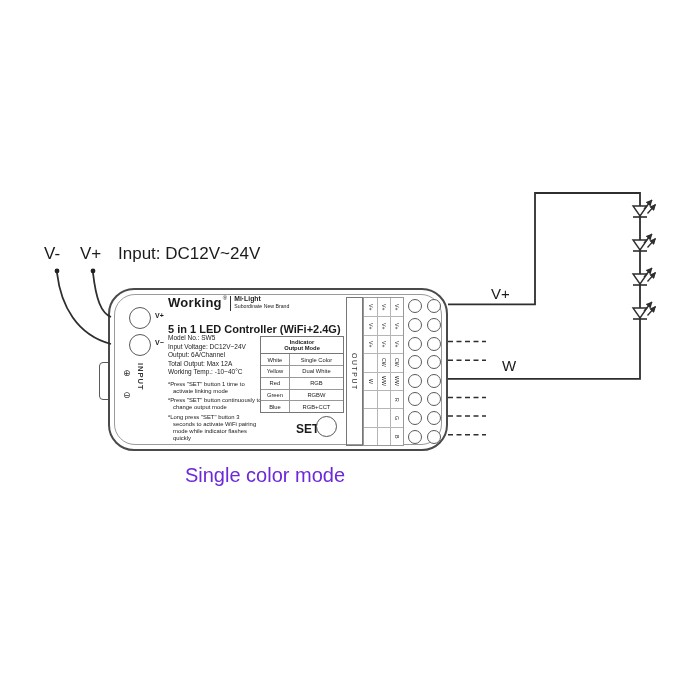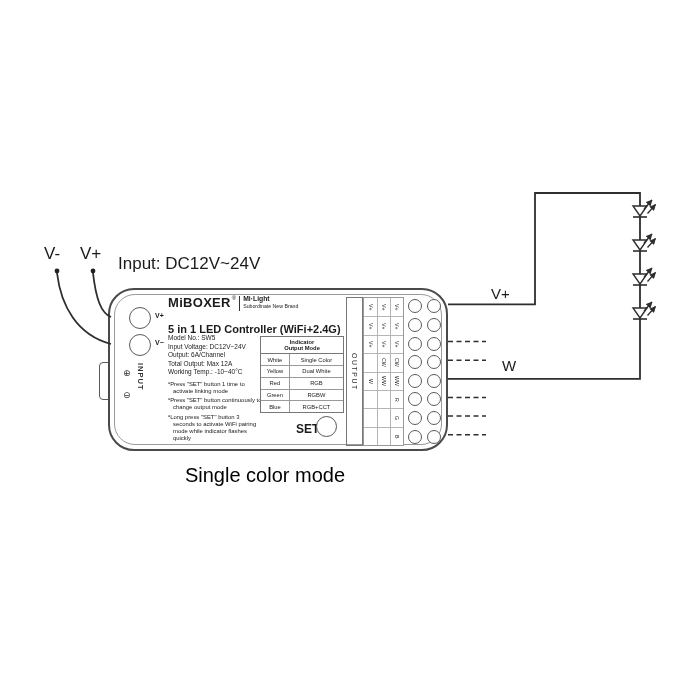--- a/index.html
+++ b/index.html
@@ -1,21 +1,21 @@
 <!DOCTYPE html>
 <html><head>
 <meta charset="utf-8">
 <style>
   html,body{margin:0;padding:0;background:#fff;}
   .canvas{position:relative;width:700px;height:700px;background:#fff;overflow:hidden;
           font-family:"Liberation Sans",sans-serif;color:#1b1b1b;}
   .toplbl{position:absolute;font-size:17px;font-weight:500;color:#1b1b1b;white-space:nowrap;}
   .wire-label{position:absolute;font-size:15px;font-weight:500;color:#1b1b1b;}
   .caption{position:absolute;left:95px;top:464px;width:340px;text-align:center;
-           font-size:20px;color:#000000;}
+           font-size:20px;color:#6d28d9;}
   
   .left-tab{position:absolute;left:99px;top:362px;width:13px;height:38px;background:#fff;
             border:1.5px solid #5a5a5a;border-radius:4px;box-sizing:border-box;}
   .device{position:absolute;left:108px;top:288px;width:340px;height:163px;background:#fff;
           border:2px solid #4a4a4a;border-radius:26px;box-sizing:border-box;}
   .device-inner{position:absolute;left:4px;top:4px;right:4px;bottom:4px;
                 border:1px solid #9a9a9a;border-radius:21px;pointer-events:none;}
   .tcircle{position:absolute;width:22px;height:22px;border:1.5px solid #5a5a5a;
            border-radius:50%;box-sizing:border-box;background:#fff;}
   .tlabel{position:absolute;font-size:7px;font-weight:bold;}
@@ -63,38 +63,38 @@
                box-sizing:border-box;background:#fff;}
   svg.layer{position:absolute;left:0;top:0;pointer-events:none;}
 </style>
 </head>
 <body>
 
 <div class="canvas">
 
   <span class="toplbl" style="left:44px;top:244px;">V-</span>
   <span class="toplbl" style="left:80px;top:244px;">V+</span>
-  <span class="toplbl" style="left:118px;top:244px;margin-top:10px;">Input: DC12V~24V</span>
+  <span class="toplbl" style="left:118px;top:244px;">Input: DC12V~24V</span>
 
   <div class="left-tab"></div>
 
   <div class="device">
     <div class="device-inner"></div>
 
     <div class="tcircle" style="left:19px;top:17px;"></div>
     <div class="tcircle" style="left:19px;top:44px;"></div>
     <span class="tlabel" style="left:45px;top:22px;">V+</span>
     <span class="tlabel" style="left:45px;top:49px;">V−</span>
 
     <span class="pol" style="left:13px;top:78px;">⊕</span>
     <span class="pol" style="left:13px;top:100px;">⊖</span>
     <div class="input-label">INPUT</div>
 
     <div class="brand-row">
-      <span class="brand">MiBOXER</span>
+      <span class="brand">Working</span>
       <sup class="reg">®</sup>
       <div class="divider"></div>
       <div>
         <div class="sb1">Mi·Light</div>
         <div class="sb2">Subordinate New Brand</div>
       </div>
     </div>
 
     <div class="title">5 in 1 LED Controller (WiFi+2.4G)</div>
 

